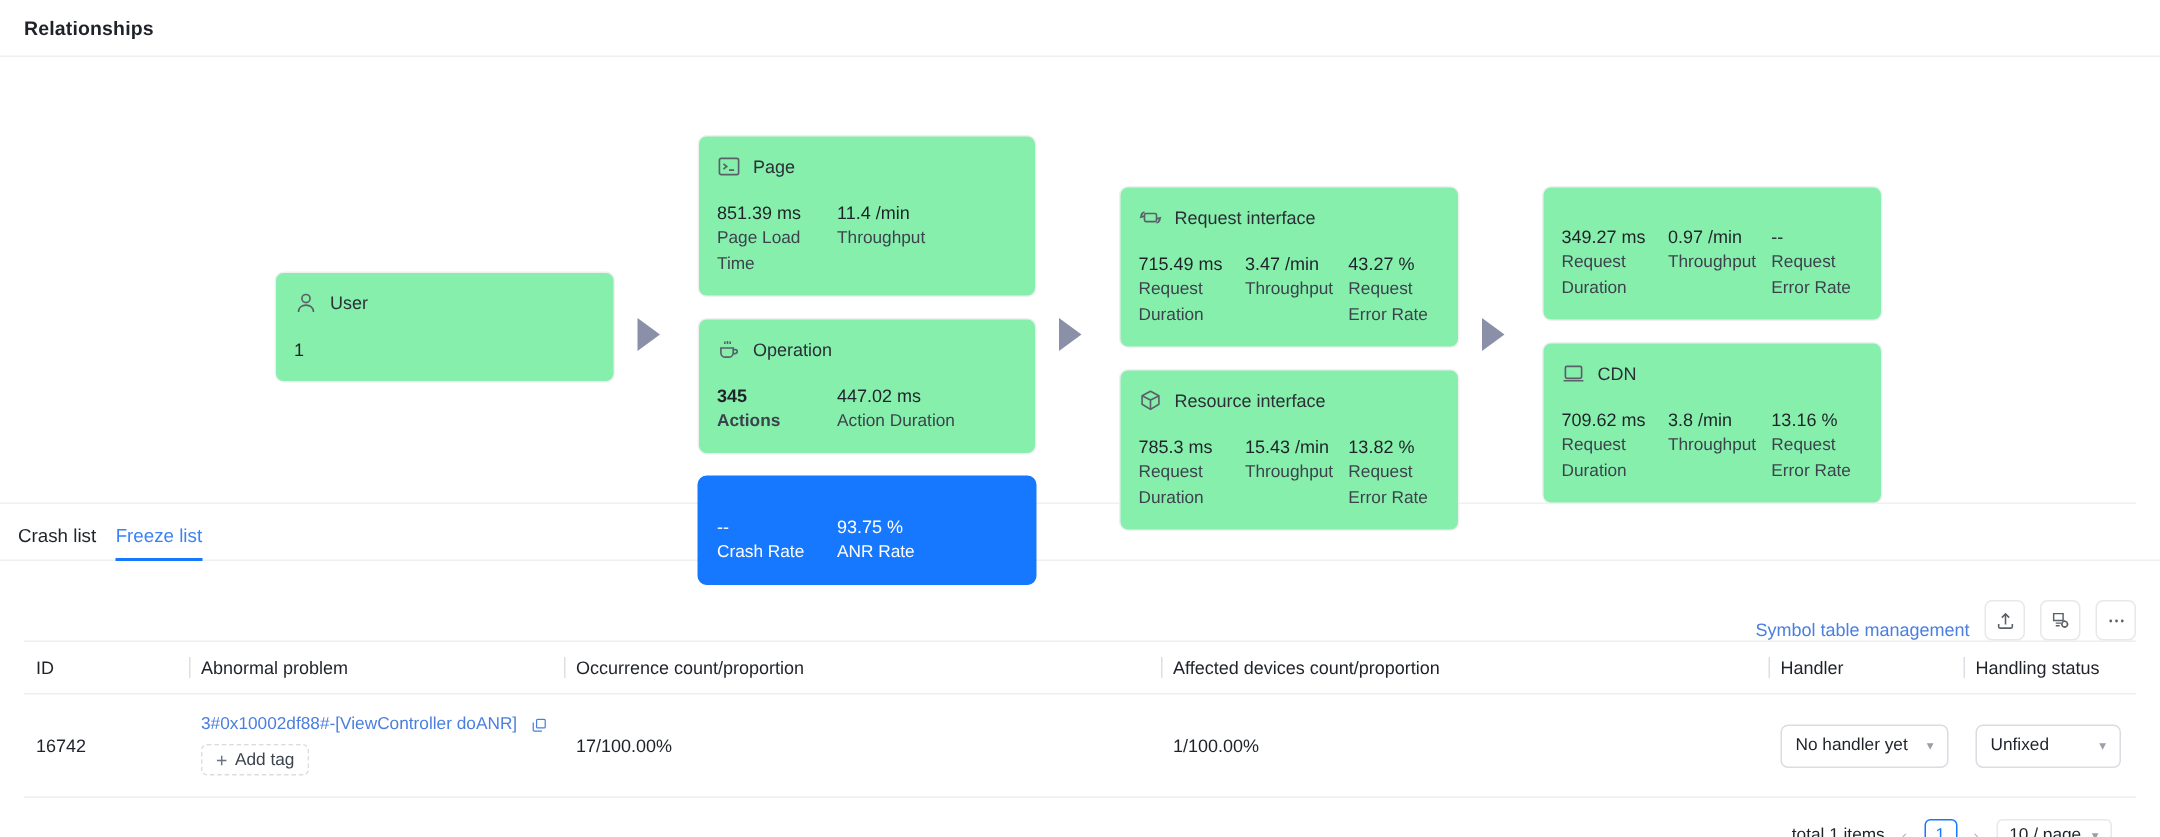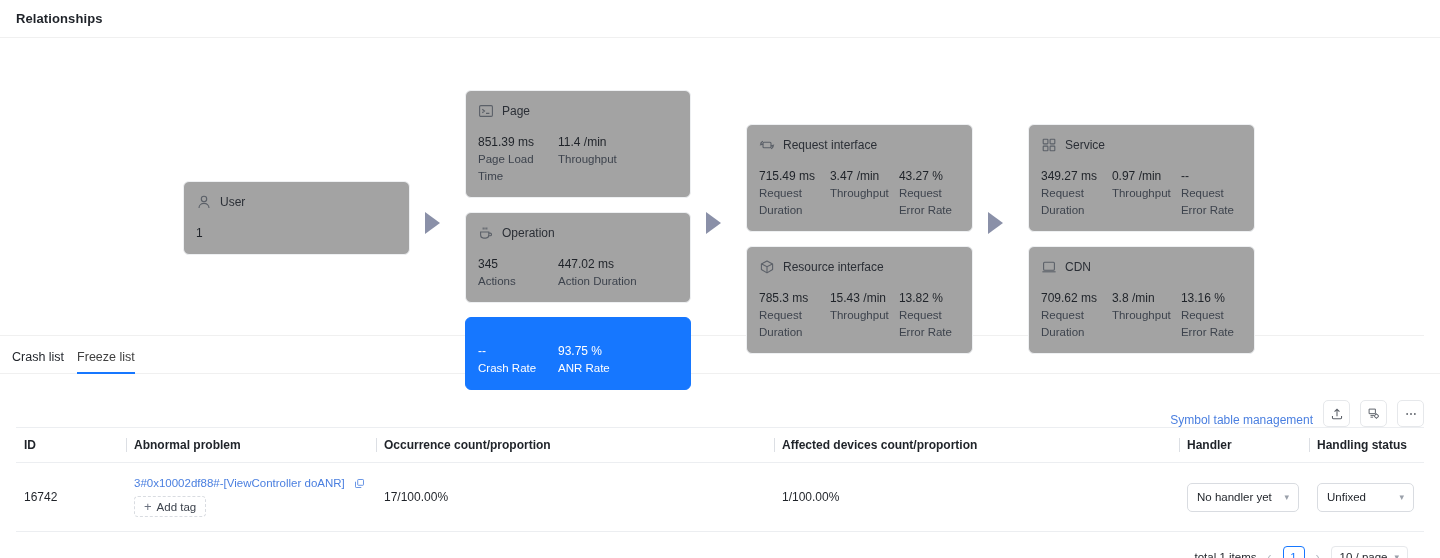--- a/index.html
+++ b/index.html
@@ -25,21 +25,21 @@
   .diagram {
     position: relative;
     height: 298px;
     background: #fff;
     border-bottom: 1px solid #f0f0f0;
     margin: 0 16px 0 0;
   }
   .col { position: absolute; display: flex; flex-direction: column; }
 
   .card {
-    background: #a3a3a3;
+    background: #86efac;
     border: 1px solid #eef0f2;
     border-radius: 6px;
     padding: 11px 12px 12px 12px;
   }
   .card.blue { background: #1677ff; border-color: #1677ff; }
 
   .card-head { display: flex; align-items: center; gap: 8px; height: 18px; }
   .card-ico { width: 16px; height: 16px; flex: none; display: block; }
   .card-name { font-size: 12px; color: #2b2f36; }
   .card.blue .card-name { color: #ffffff; }
@@ -66,21 +66,21 @@
     gap: 13px;
     padding: 0 12px;
     border-bottom: 1px solid #f0f0f0;
     background: #fff;
   }
   .tab {
     font-size: 12.5px; color: #1f2329;
     padding-bottom: 9px;
     position: relative; cursor: pointer;
   }
-  .tab.active { color: #404040; }
+  .tab.active { color: #3b82f6; }
   .tab.active::after {
     content: ""; position: absolute; left: 0; right: 0; bottom: -1px;
     height: 2px; background: #1677ff;
   }
 
   
   .toolbar {
     height: 53px;
     display: flex; align-items: flex-end; justify-content: flex-end;
     gap: 10px;
@@ -95,21 +95,21 @@
     display: flex; align-items: center; justify-content: center;
     cursor: pointer;
   }
   .icon-btn svg { display: block; }
 
   
   .table-wrap { padding: 0 16px; background: #fff; }
   table { width: 100%; border-collapse: collapse; table-layout: fixed; }
   thead th {
     text-align: left;
-    font-size: 12px; font-weight: bold; color: #1f2329;
+    font-size: 12px; font-weight: normal; color: #1f2329;
     padding: 10px 10px 10px 8px;
     background: #fff;
     border-top: 1px solid #eceef1;
     border-bottom: 1px solid #eceef1;
     position: relative;
     vertical-align: middle;
   }
   thead th + th::before {
     content: ""; position: absolute; left: 0; top: 50%;
     transform: translateY(-50%);
@@ -231,21 +231,21 @@
     <div class="card" style="margin-top:14px;">
       <div class="card-head">
         <svg class="card-ico" viewBox="0 0 16 16" fill="none" stroke="#5b6068" stroke-width="1.1">
           <path d="M2.6 7h8.2v3.1a3 3 0 0 1-3 3H5.6a3 3 0 0 1-3-3V7z"></path>
           <path d="M10.9 8.1h1.3a1.3 1.3 0 0 1 0 2.6h-1.3"></path>
           <path d="M5.2 2.6v1.8M7 2.4v2M8.8 2.6v1.8"></path>
         </svg>
         <span class="card-name">Operation</span>
       </div>
       <div class="metrics">
-        <div class="metric" style="width:66px; margin-right:14px;">
+        <div class="metric" style="width:66px; margin-right:14px;font-weight:bold;">
           <span class="val">345</span>
           <span class="lbl">Actions</span>
         </div>
         <div class="metric" style="width:110px;">
           <span class="val">447.02 ms</span>
           <span class="lbl">Action Duration</span>
         </div>
       </div>
     </div>
 
@@ -315,29 +315,20 @@
         </div>
       </div>
     </div>
   </div>
 
   <div class="arrow" style="left:988px; top:174px;"></div>
 
   <div class="col" style="left:1028px; top:86px; width:227px;">
 
     <div class="card">
-      <div class="card-head">
-        <svg class="card-ico" viewBox="0 0 16 16" fill="none" stroke="#5b6068" stroke-width="1.1">
-          <rect x="2.2" y="2.2" width="4.7" height="4.7" rx=".6"></rect>
-          <rect x="9.1" y="2.2" width="4.7" height="4.7" rx=".6"></rect>
-          <rect x="2.2" y="9.1" width="4.7" height="4.7" rx=".6"></rect>
-          <rect x="9.1" y="9.1" width="4.7" height="4.7" rx=".6"></rect>
-        </svg>
-        <span class="card-name">Service</span>
-      </div>
       <div class="metrics">
         <div class="metric" style="width:72px;">
           <span class="val">349.27 ms</span>
           <span class="lbl">Request Duration</span>
         </div>
         <div class="metric" style="width:70px;">
           <span class="val">0.97 /min</span>
           <span class="lbl">Throughput</span>
         </div>
         <div class="metric" style="width:62px;">

